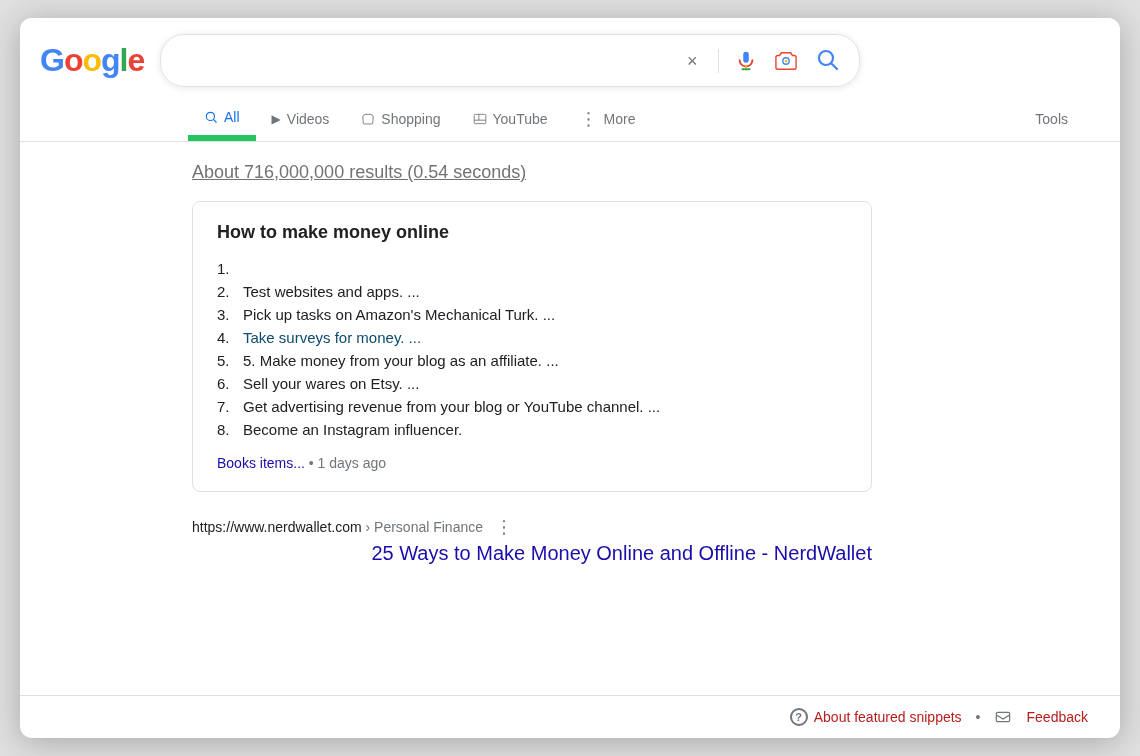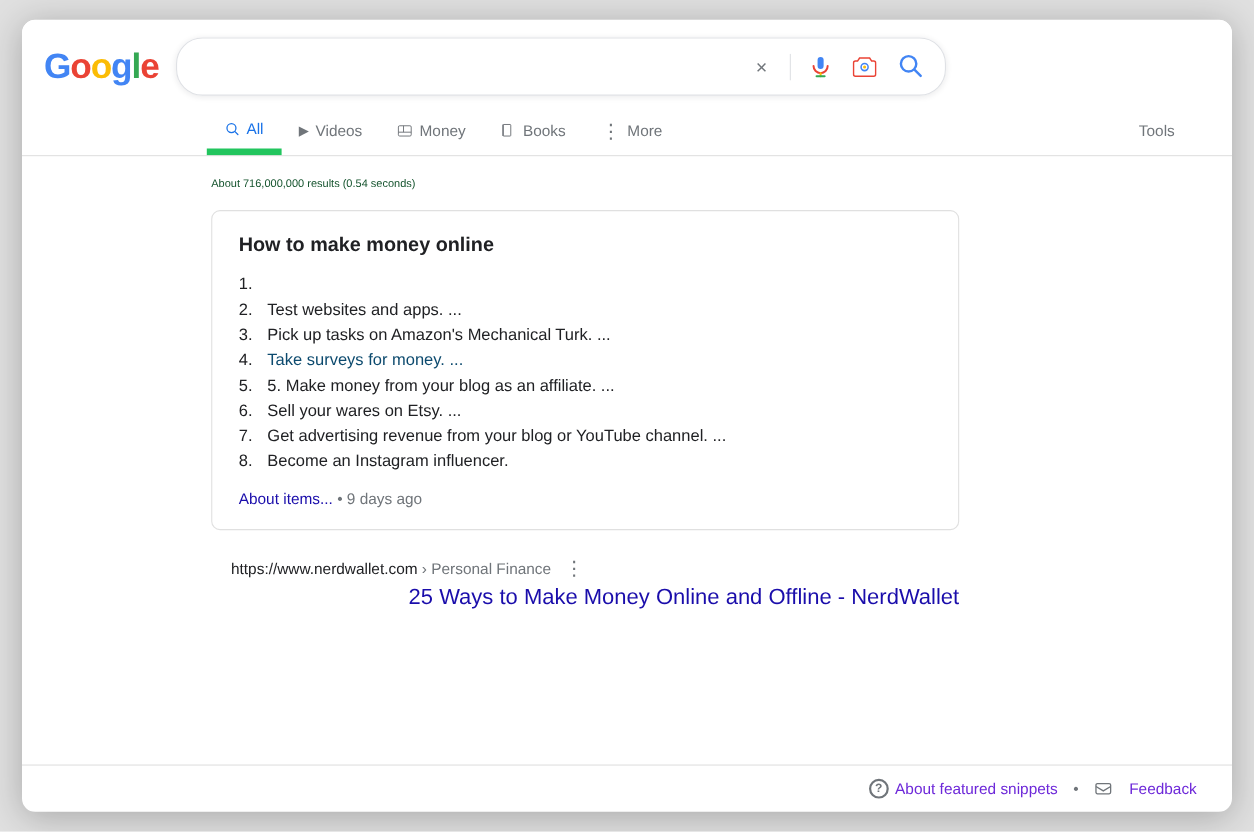--- a/index.html
+++ b/index.html
@@ -133,24 +133,25 @@
     .tools-tab {
       margin-left: auto;
       padding-right: 32px;
     }
     
     .main-content {
       padding: 16px 32px 16px 172px;
       flex: 1;
     }
     .results-count {
-      color: #14532d;
-      font-size: 10px;
+      color: #737373;
+      font-size: 18px;
       margin-bottom: 18px;
       margin-top: 4px;
+      text-decoration: underline;
     }
     
     .featured-snippet {
       border: 1px solid #e0e0e0;
       border-radius: 8px;
       padding: 20px 24px;
       max-width: 680px;
       margin-bottom: 24px;
     }
     .snippet-title {
@@ -193,21 +194,20 @@
     }
     .result-url-row {
       display: flex;
       align-items: center;
       gap: 8px;
       margin-bottom: 4px;
     }
     .result-url {
       font-size: 14px;
       color: #202124;
-      margin-left: 18px;
     }
     .result-url-breadcrumb {
       color: #70757a;
     }
     .result-more-btn {
       background: none;
       border: none;
       cursor: pointer;
       color: #70757a;
       font-size: 18px;
@@ -232,21 +232,21 @@
       gap: 10px;
       color: #70757a;
       font-size: 14px;
     }
     .bottom-bar-left {
       display: flex;
       align-items: center;
       gap: 6px;
     }
     .bottom-bar a {
-      color: #6d28d9;
+      color: #b91c1c;
       text-decoration: none;
     }
     .dot-sep { margin: 0 4px; }
     .feedback-icon {
       width: 16px;
       height: 16px;
       display: inline-flex;
       align-items: center;
       justify-content: center;
     }
@@ -321,32 +321,31 @@
           <line x1="16.5" y1="16.5" x2="21" y2="21" stroke="#1a73e8" stroke-width="2" stroke-linecap="round"></line>
         </svg>
         <span>All</span>
       </a>
       <a class="nav-tab">
         <span style="font-size:12px;">▶</span>
         <span>Videos</span>
       </a>
       <a class="nav-tab">
         <svg width="14" height="14" viewBox="0 0 24 24" fill="none">
+          <path d="M7 4a2 2 0 0 0-2 2v.5H4a1 1 0 0 0-1 1l1 12a1 1 0 0 0 1 1h14a1 1 0 0 0 1-1l1-12a1 1 0 0 0-1-1h-1V6a2 2 0 0 0-2-2H7z" stroke="#70757a" stroke-width="1.5" fill="none"></path>
+        </svg>
+        <span>Shopping</span>
+      </a>
+      <a class="nav-tab">
+        <svg width="14" height="14" viewBox="0 0 24 24" fill="none">
           <rect x="2" y="4" width="20" height="16" rx="2" stroke="#70757a" stroke-width="1.5" fill="none"></rect>
           <line x1="2" y1="14" x2="22" y2="14" stroke="#70757a" stroke-width="1.5"></line>
           <line x1="10" y1="4" x2="10" y2="14" stroke="#70757a" stroke-width="1.5"></line>
         </svg>
-        <span>Money</span>
-      </a>
-      <a class="nav-tab">
-        <svg width="14" height="14" viewBox="0 0 24 24" fill="none">
-          <rect x="4" y="2" width="12" height="18" rx="1" stroke="#70757a" stroke-width="1.5" fill="none"></rect>
-          <line x1="4" y1="2" x2="4" y2="20" stroke="#70757a" stroke-width="2"></line>
-        </svg>
-        <span>Books</span>
+        <span>YouTube</span>
       </a>
       <a class="nav-tab">
         <span style="font-size:18px; line-height:1;">⋮</span>
         <span>More</span>
       </a>
       <a class="nav-tab tools-tab">
         <span>Tools</span>
       </a>
     </div>
   </div>
@@ -384,22 +383,22 @@
         <li>
           <span class="num">7.</span>
           <span>Get advertising revenue from your blog or YouTube channel. ...</span>
         </li>
         <li>
           <span class="num">8.</span>
           <span>Become an Instagram influencer.</span>
         </li>
       </ol>
       <div class="snippet-footer">
-        <a href="#">About items...</a>
-        <span> • <span>9 days ago</span></span>
+        <a href="#">Books items...</a>
+        <span> • <span>1 days ago</span></span>
       </div>
     </div>
 
     <div class="search-result">
       <div class="result-url-row">
         <span class="result-url">
           <span>https://www.nerdwallet.com</span>
           <span class="result-url-breadcrumb">› Personal Finance</span>
         </span>
         <button class="result-more-btn" title="More options">

